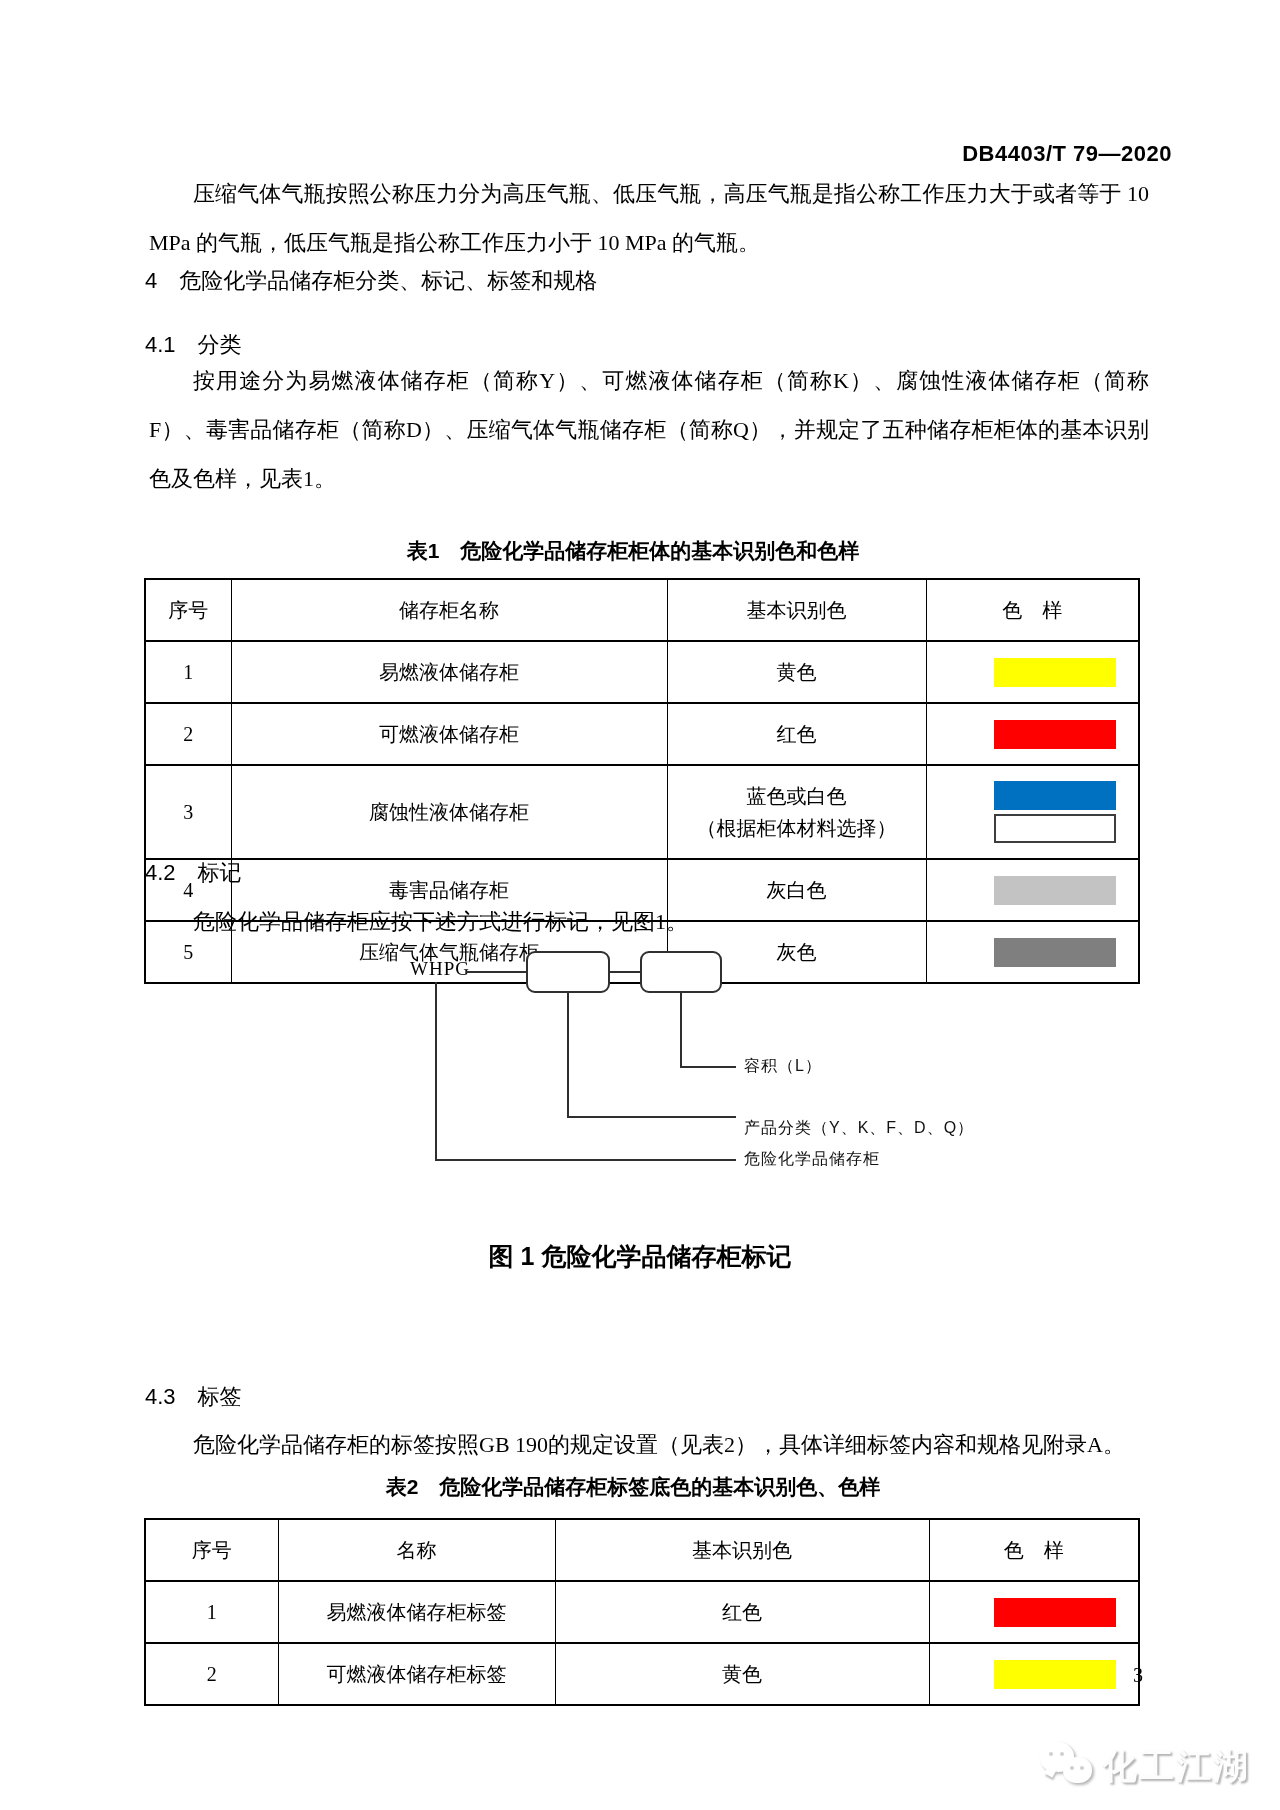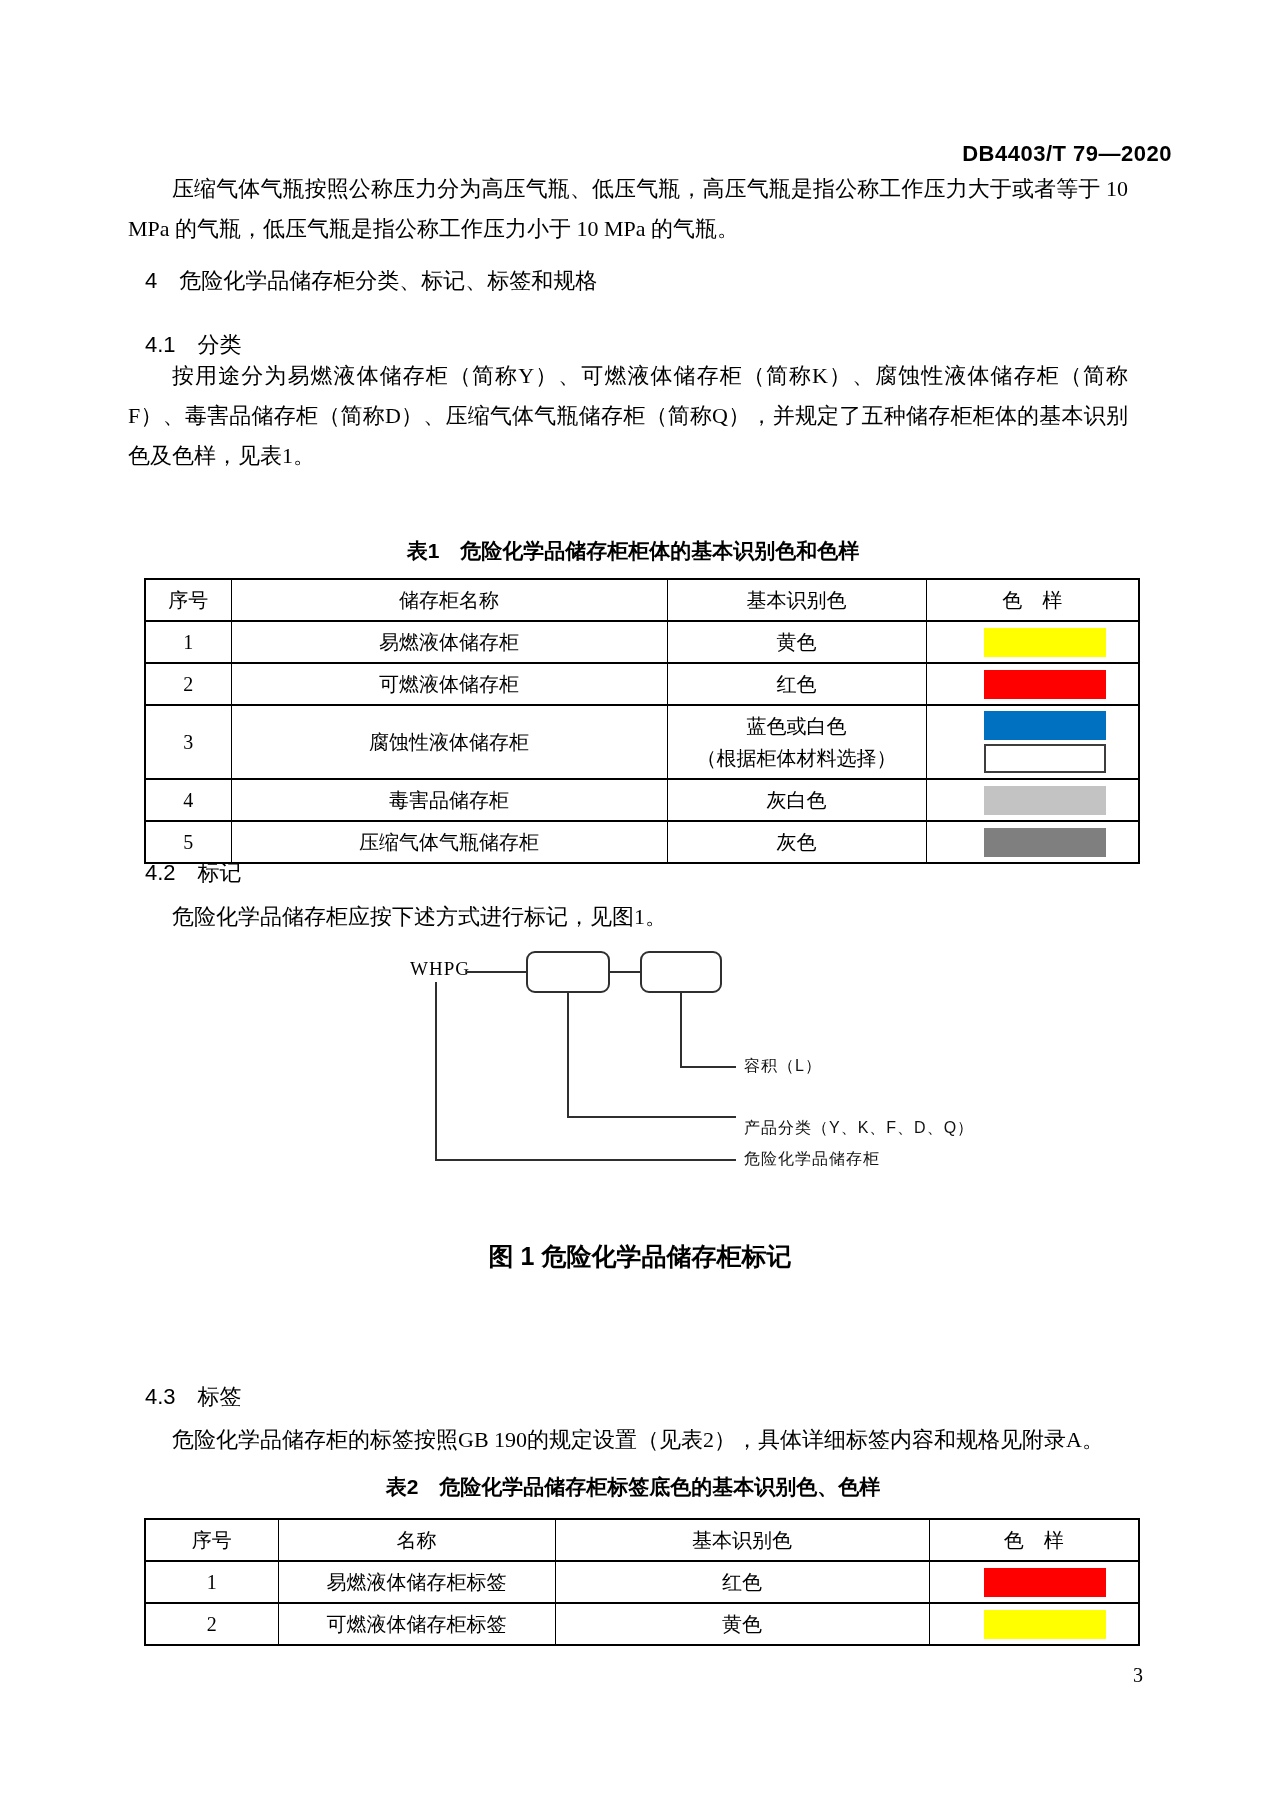--- a/index.html
+++ b/index.html
@@ -3,35 +3,35 @@
 <meta charset="utf-8">
 <style>
   html,body{margin:0;padding:0;background:#fff;}
   .page{position:relative;width:1280px;height:1810px;background:#fff;overflow:hidden;
         font-family:"Liberation Serif","DejaVu Serif",serif;color:#000;}
 
   .doc-code{position:absolute;top:141px;right:108px;
             font-family:"Liberation Sans","DejaVu Sans",sans-serif;
             font-weight:bold;font-size:22px;letter-spacing:.5px;}
 
-  .body-para{position:absolute;left:128px;width:1000px;margin:0;
-             font-size:22px;line-height:40px;text-indent:44px;text-align:justify;}
+  .body-para{position:absolute;left:149px;width:1000px;margin:0;
+             font-size:22px;line-height:49px;text-indent:44px;text-align:justify;}
 
   .sec{position:absolute;left:133px;margin:12px;
        font-family:"Liberation Sans","DejaVu Sans",sans-serif;
        font-weight:normal;font-size:22px;line-height:30px;}
 
   .tbl-title{position:absolute;left:133px;width:1000px;text-align:center;
              font-family:"Liberation Sans","DejaVu Sans",sans-serif;
              font-weight:bold;font-size:21px;line-height:26px;}
 
   .data-table{position:absolute;left:144px;width:996px;border-collapse:collapse;
               table-layout:fixed;border:2px solid #000;background:#fff;}
   .data-table th,.data-table td{border:1px solid #000;border-top-width:2px;border-bottom-width:2px;
-              padding:4px;text-align:center;vertical-align:middle;
+              padding:14px;text-align:center;vertical-align:middle;
               font-size:20px;font-weight:normal;line-height:32px;}
   .swatch-cell{text-align:left;}
   .swatch{width:122px;height:29px;margin-left:53px;}
   .t2 .swatch{margin-left:50px;}
   .swatch.bordered{width:118px;height:25px;border:2px solid #3d3d3d;background:#fff;}
   .sw-gap{height:4px;}
 
   .figure{position:absolute;left:410px;top:946px;width:640px;height:240px;}
   .figure .hline{position:absolute;height:2px;background:#2f2f2f;}
   .figure .vline{position:absolute;width:2px;background:#2f2f2f;}
@@ -210,14 +210,28 @@
         <td>黄色</td>
         <td class="swatch-cell">
           <div class="swatch" style="background-color: rgb(255, 255, 0);"></div>
         </td>
       </tr>
     </tbody>
   </table>
 
   <div class="page-num">3</div>
 
+  <div class="watermark">
+    <div class="wm-icon">
+      <div class="wm-bubble wm-big">
+        <div class="wm-eye" style="left:9px;top:10px"></div>
+        <div class="wm-eye" style="left:20px;top:10px"></div>
+      </div>
+      <div class="wm-tail"></div>
+      <div class="wm-bubble wm-small">
+        <div class="wm-eye" style="left:7px;top:9px"></div>
+        <div class="wm-eye" style="left:17px;top:9px"></div>
+      </div>
+    </div>
+    <div class="wm-text">化工江湖</div>
+  </div>
 
 </div>
 
 </body></html>

